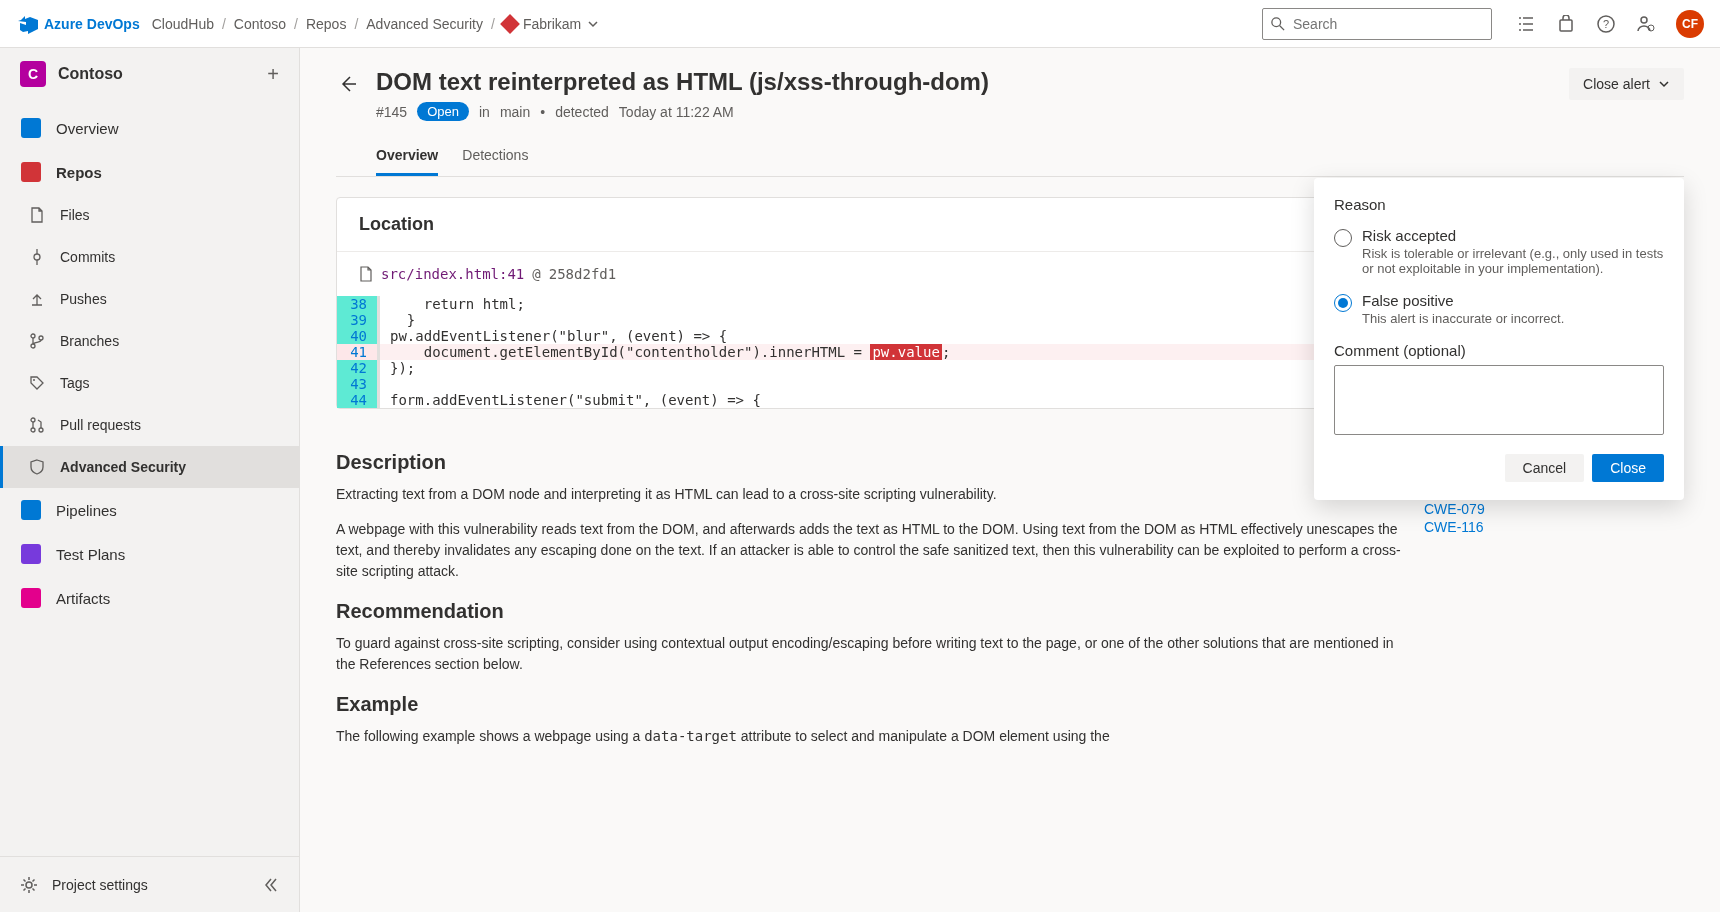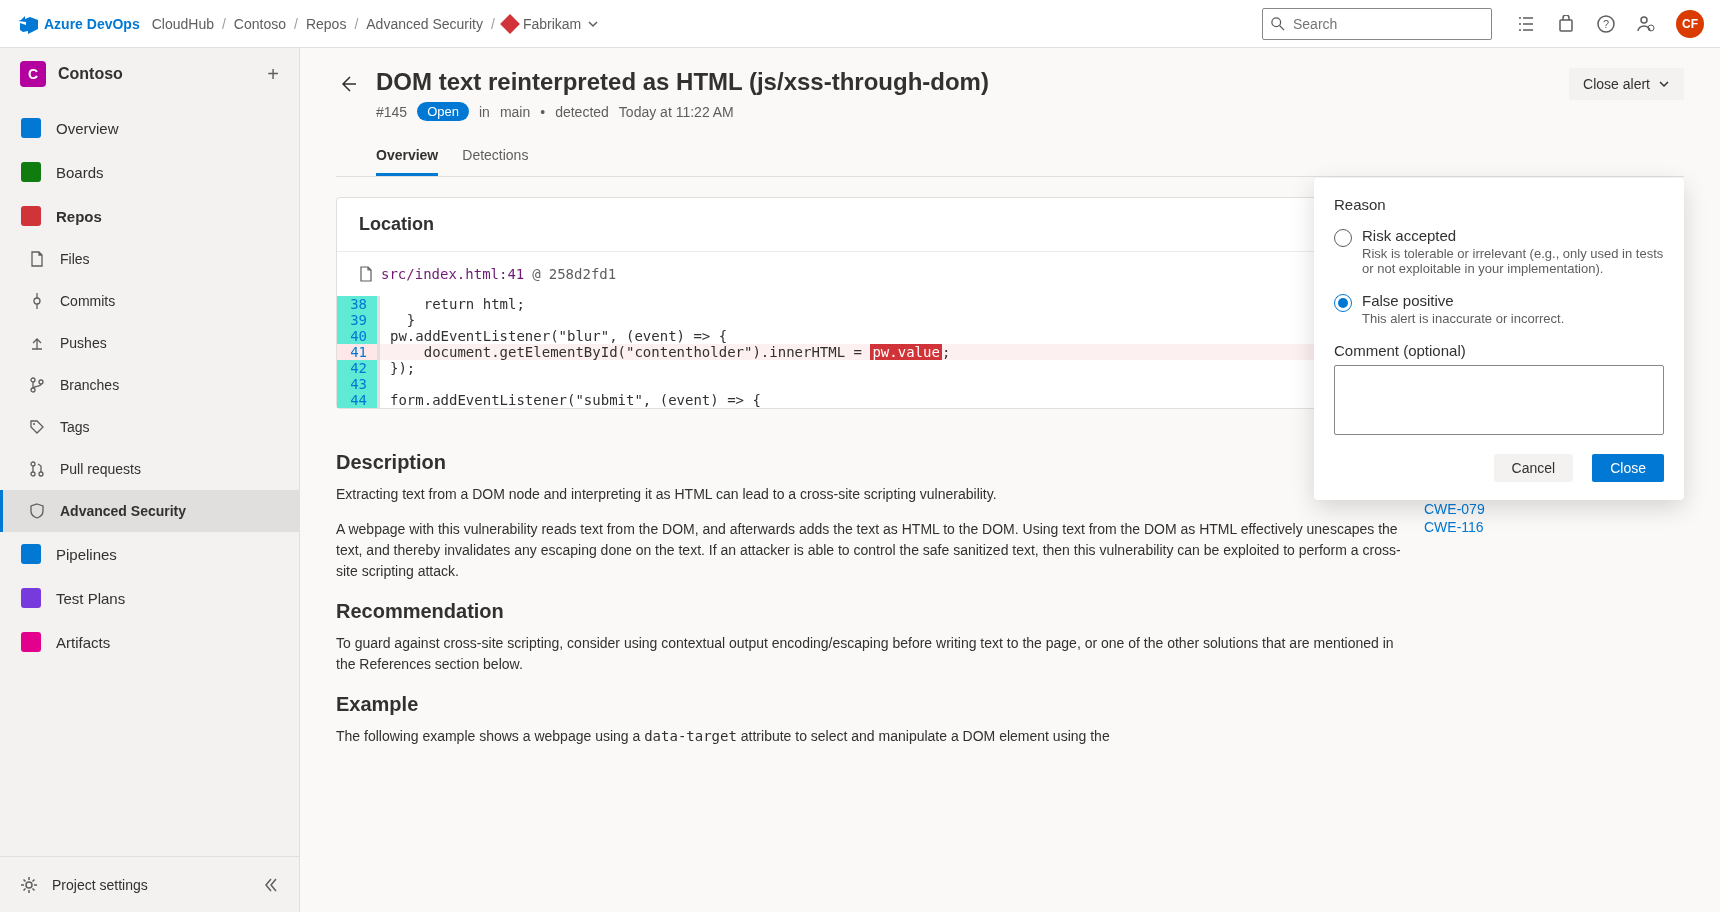--- a/index.html
+++ b/index.html
@@ -84,21 +84,21 @@
 .popover { position: absolute; top: 130px; right: 36px; width: 370px; background: #fff; border-radius: 4px; box-shadow: 0 8px 24px rgba(0,0,0,0.15); padding: 18px 20px; z-index: 10; }
 .popover h3 { font-size: 15px; font-weight: 400; margin-bottom: 14px; }
 .radio-opt { display: flex; gap: 10px; margin-bottom: 16px; cursor: pointer; }
 .radio { width: 18px; height: 18px; border: 1px solid #605e5c; border-radius: 50%; flex-shrink: 0; margin-top: 2px; display: flex; align-items: center; justify-content: center; }
 .radio.checked { border-color: #0078d4; }
 .radio.checked::after { content: ''; width: 10px; height: 10px; background: #0078d4; border-radius: 50%; }
 .radio-label { font-size: 15px; }
 .radio-desc { font-size: 13px; color: #605e5c; margin-top: 2px; }
 .comment-label { font-size: 15px; margin-bottom: 6px; margin-top: 4px; }
 .comment-box { width: 100%; height: 70px; border: 1px solid #8a8886; border-radius: 2px; resize: none; padding: 6px; font-family: inherit; }
-.popover-actions { display: flex; justify-content: flex-end; gap: 19px; margin-top: 16px; }
+.popover-actions { display: flex; justify-content: flex-end; gap: 8px; margin-top: 16px; }
 .btn { padding: 6px 18px; border-radius: 2px; border: none; cursor: pointer; font-size: 14px; }
 .btn-default { background: #f3f2f1; color: #323130; }
 .btn-primary { background: #0078d4; color: #fff; }
 code { font-family: "Consolas", monospace; }
 </style>
 </head>
 <body>
 
 <div class="app">
 
@@ -171,26 +171,20 @@
         <div class="project-name">Contoso</div>
         <div class="plus-btn">+</div>
       </div>
       <div class="nav" id="nav">
           <div class="nav-item top">
             <div class="nav-icon">
               <div class="icon-sq" style="background:#0078d4"></div>
             </div>
             <span>Overview</span>
           </div>
-          <div class="nav-item top">
-            <div class="nav-icon">
-              <div class="icon-sq" style="background:#107c10"></div>
-            </div>
-            <span>Boards</span>
-          </div>
           <div class="nav-item top active-parent">
             <div class="nav-icon">
               <div class="icon-sq" style="background:#d13438"></div>
             </div>
             <span>Repos</span>
           </div>
           <div class="nav-item sub">
             <div class="nav-icon sm">
               <svg width="16" height="16" viewBox="0 0 16 16">
                 <path fill="none" stroke="#605e5c" stroke-width="1.3" d="M3 1h7l3 3v11H3z M10 1v3h3"></path>

